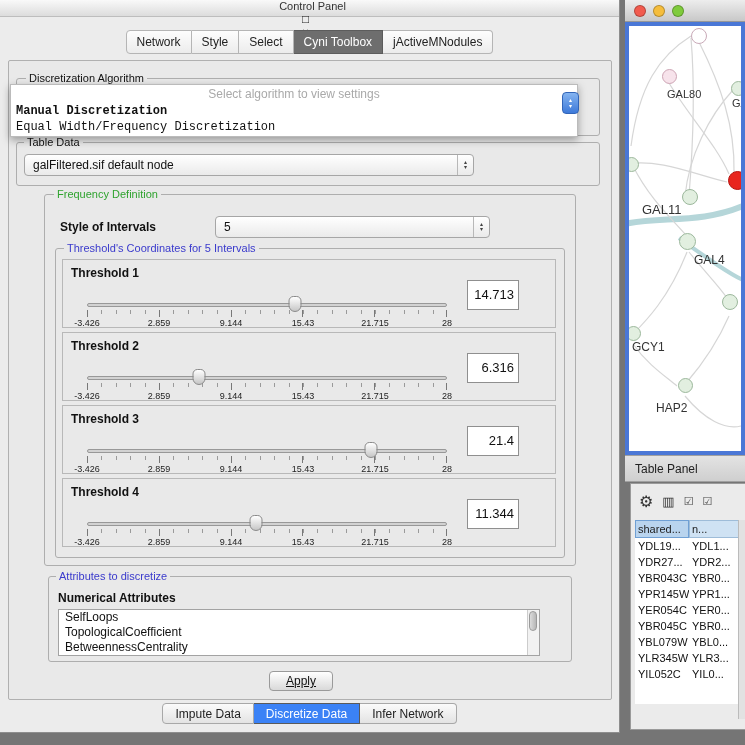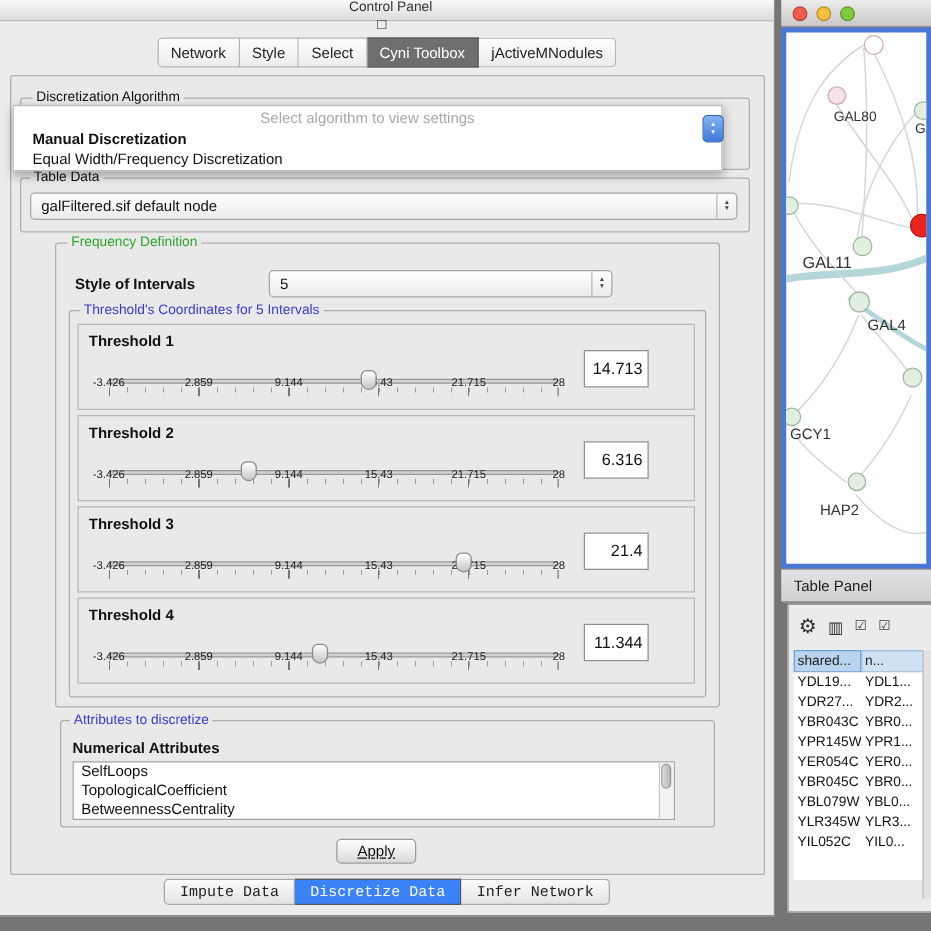--- a/index.html
+++ b/index.html
@@ -21,70 +21,70 @@
   .main-panel{position:absolute;left:8px;top:60px;width:604px;height:640px;border:1px solid #b0b0b0;border-radius:2px;background:#e9e9e9;}
 
   .groupbox{position:absolute;border:1px solid #aeaeae;border-radius:3px;}
   .grouptitle{position:absolute;font-size:11px;background:#e9e9e9;padding:0 3px;color:#111;z-index:2;white-space:nowrap;}
 
   #grp-algo{left:16px;top:78px;width:584px;height:58px;}
   #grp-algo-title{left:26px;top:72px;}
 
   #algo-popup{position:absolute;left:10px;top:84px;width:568px;height:53px;background:#fff;border:1px solid #bbb;box-shadow:0 3px 8px rgba(0,0,0,.35);z-index:40;}
   .popup-placeholder{font-size:12px;color:#a9a9a9;text-align:center;height:18px;line-height:18px;}
-  .popup-item{font-size:12px;color:#111;height:16px;line-height:16px;padding-left:15px;white-space:nowrap;}
+  .popup-item{font-size:12px;color:#111;height:16px;line-height:16px;padding-left:5px;white-space:nowrap;font-family:Liberation Mono, monospace;}
   .popup-item.bold{font-weight:bold;}
   #algo-stepper{position:absolute;left:562px;top:92px;width:17px;height:22px;border-radius:4px;background:linear-gradient(#85b4f0,#3d79d9);border:1px solid #3265b8;z-index:50;display:flex;flex-direction:column;align-items:center;justify-content:center;color:#fff;font-size:6px;line-height:6px;}
 
   #grp-tabledata{left:16px;top:142px;width:584px;height:44px;}
   #grp-tabledata-title{left:24px;top:136px;}
 
   .combo{position:absolute;height:22px;background:linear-gradient(#ffffff,#eaeaea);border:1px solid #a6a6a6;border-radius:4px;display:flex;align-items:stretch;z-index:3;}
   .combo-text{flex:1;font-size:12px;color:#111;padding-left:8px;overflow:hidden;white-space:nowrap;line-height:20px;}
   .combo-stepper{width:16px;border-left:1px solid #b8b8b8;display:flex;flex-direction:column;align-items:center;justify-content:center;color:#444;font-size:6px;line-height:5px;}
-  #combo-tabledata{left:24px;top:154px;width:566px;}
+  #combo-tabledata{left:24px;top:154px;width:450px;}
   #combo-intervals{left:215px;top:216px;width:275px;}
 
   #grp-interval{left:44px;top:194px;width:532px;height:372px;}
   #grp-interval-title{left:54px;top:188px;color:#2fa32f;}
   #lbl-numintervals{position:absolute;left:60px;top:220px;font-size:12px;font-weight:bold;color:#111;}
 
   #grp-thresholds{left:55px;top:248px;width:510px;height:310px;}
   #grp-thresholds-title{left:64px;top:242px;color:#3a3acc;}
 
   #thr-list{position:absolute;left:62px;top:259px;width:494px;z-index:1;}
   .thr-panel{position:relative;height:69px;border:1px solid #b8b8b8;background:#e9e9e9;margin-bottom:4px;}
   .thr-label{position:absolute;left:8px;top:6px;font-weight:bold;font-size:12px;color:#111;}
   .slider{position:absolute;left:24px;top:35px;width:360px;height:33px;}
   .track{position:absolute;left:0;top:8px;width:100%;height:4px;background:#d2d2d2;border:1px solid #989898;border-radius:2px;}
   .thumb{position:absolute;top:1px;width:13px;height:16px;transform:translateX(-50%);background:linear-gradient(#ffffff,#c6c6c6);border:1px solid #8a8a8a;border-radius:6px 6px 8px 8px;z-index:2;}
   .ticks-minor{position:absolute;left:0;top:15px;width:100%;height:4px;background:repeating-linear-gradient(90deg,#9a9a9a 0,#9a9a9a 1px,transparent 1px,transparent 4%);}
   .ticks-major{position:absolute;left:0;top:15px;width:100%;height:7px;background:repeating-linear-gradient(90deg,#787878 0,#787878 1px,transparent 1px,transparent 20%);border-right:1px solid #787878;}
-  .scale{position:absolute;left:0;top:6px;width:100%;height:10px;}
+  .scale{position:absolute;left:0;top:23px;width:100%;height:10px;}
   .scale-label{position:absolute;top:0;font-size:9px;color:#222;transform:translateX(-50%);white-space:nowrap;}
   span.scale-label:nth-of-type(1){left:0%;}
   span.scale-label:nth-of-type(2){left:20%;}
   span.scale-label:nth-of-type(3){left:40%;}
   span.scale-label:nth-of-type(4){left:60%;}
   span.scale-label:nth-of-type(5){left:80%;}
   span.scale-label:nth-of-type(6){left:100%;}
   .thr-value{position:absolute;left:404px;top:20px;width:52px;height:30px;background:#fff;border:1px solid #8f8f8f;font-size:13px;color:#111;text-align:right;line-height:28px;padding-right:4px;}
 
   #grp-attrs{left:48px;top:576px;width:524px;height:86px;}
   #grp-attrs-title{left:56px;top:570px;color:#3a3acc;}
   #lbl-numattrs{position:absolute;left:58px;top:591px;font-size:12px;font-weight:bold;color:#111;}
   #attr-list{position:absolute;left:58px;top:609px;width:482px;height:47px;background:#fff;border:1px solid #a3a3a3;overflow:hidden;}
   .attr-item{font-size:12px;color:#111;padding-left:6px;line-height:15px;white-space:nowrap;}
   #attr-scrollbar{position:absolute;right:0;top:0;width:12px;height:100%;background:#f2f2f2;border-left:1px solid #ccc;}
   #attr-thumb{position:absolute;left:1px;top:1px;width:8px;height:20px;background:linear-gradient(90deg,#dcdcdc,#b6b6b6);border:1px solid #9a9a9a;border-radius:5px;}
 
   #apply-btn{position:absolute;left:269px;top:671px;width:64px;height:20px;background:linear-gradient(#ffffff,#d9d9d9);border:1px solid #9a9a9a;border-radius:4px;font-size:12px;text-align:center;line-height:18px;color:#111;cursor:default;text-decoration:underline;}
 
   #bottom-tabs{position:absolute;left:0;top:703px;width:100%;display:flex;justify-content:center;}
-  .btab{font-size:12px;padding:0 12px;height:21px;line-height:20px;background:linear-gradient(#fbfbfb,#e3e3e3);border:1px solid #a8a8a8;border-left:none;color:#222;cursor:default;font-family:Liberation Mono, monospace;}
+  .btab{font-size:12px;padding:0 12px;height:21px;line-height:20px;background:linear-gradient(#fbfbfb,#e3e3e3);border:1px solid #a8a8a8;border-left:none;color:#222;cursor:default;}
   div.btab:nth-of-type(1){border-left:1px solid #a8a8a8;border-radius:4px 0 0 4px;}
   div.btab:last-of-type{border-radius:0 4px 4px 0;}
   .btab.selected{background:#3b82f6;color:#fff;border-color:#5a5a5a;}
 
   
   #net-window{position:absolute;left:625px;top:0;width:120px;height:455px;}
   #net-titlebar{position:absolute;left:0;top:0;width:100%;height:22px;background:linear-gradient(#ededed,#c8c8c8);border-bottom:1px solid #979797;display:flex;align-items:center;gap:7px;padding-left:9px;}
   .mac-btn{width:12px;height:12px;border-radius:50%;border:1px solid rgba(0,0,0,.25);}
   #net-frame{position:absolute;left:0;top:22px;width:100%;height:433px;background:#4a77d6;padding:4px 4px 4px 4px;}
   #net-canvas{position:relative;width:100%;height:100%;background:#fff;overflow:hidden;}

